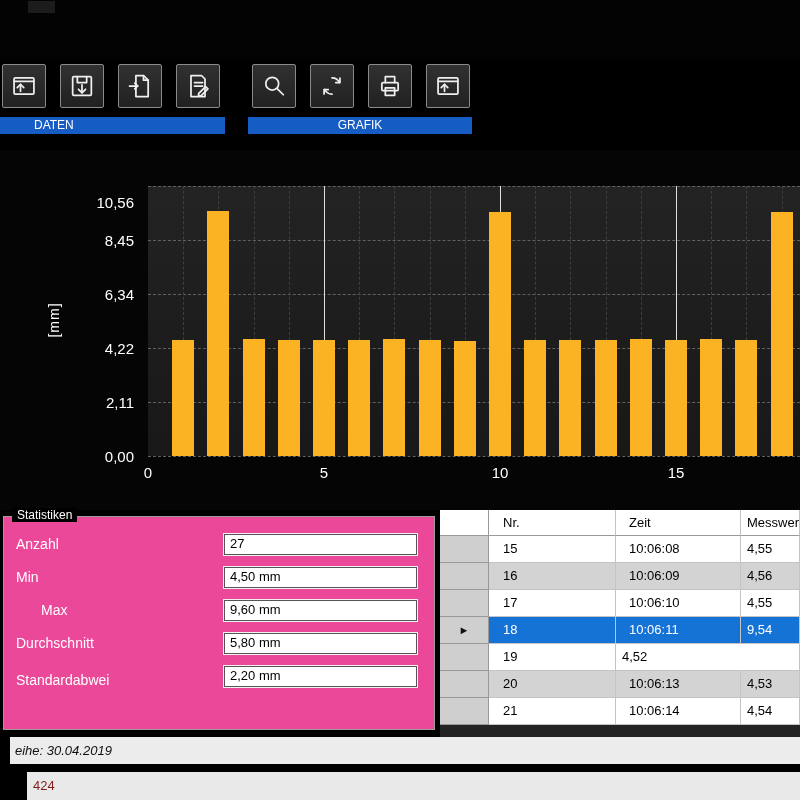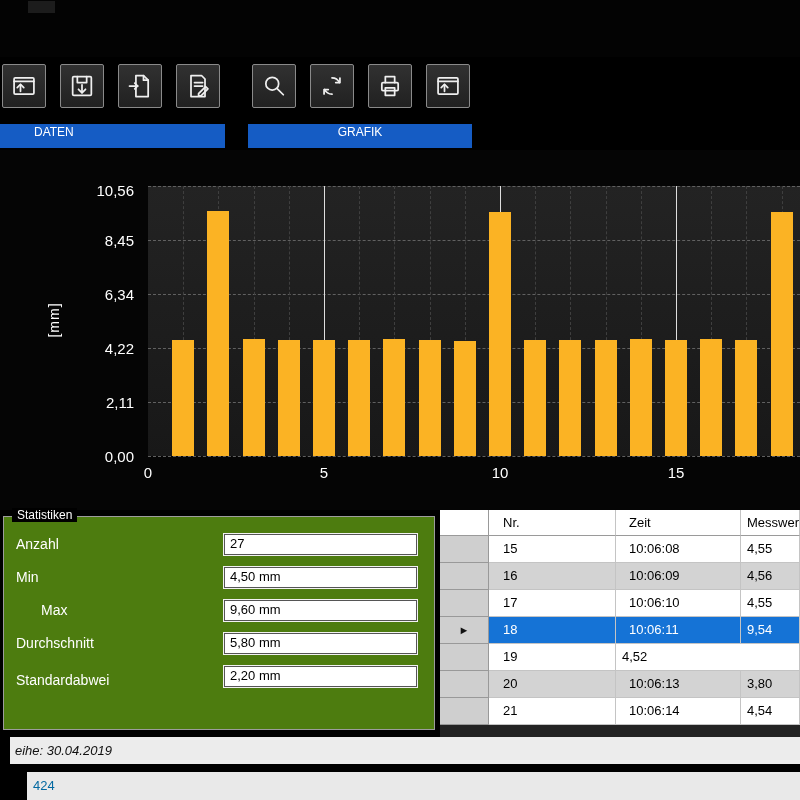--- a/index.html
+++ b/index.html
@@ -12,21 +12,21 @@
   .mini { position:absolute; left:28px; top:1px; width:27px; height:12px; background:#1c1c1c; }
 
   
   .btn-row { position:absolute; top:64px; display:flex; gap:14px; }
   #btns-daten { left:2px; }
   #btns-grafik { left:252px; }
   .tool-btn { width:44px; height:44px; background:linear-gradient(#313131,#212121);
               border:1px solid #8a8a8a; border-radius:2px; display:flex;
               align-items:center; justify-content:center; cursor:pointer; }
   .icon-wrap { display:flex; }
-  .group-label { position:absolute; top:124px; height:24px; background:#155cc4;
+  .group-label { position:absolute; top:117px; height:17px; background:#155cc4;
                  color:#fff; font-size:12px; line-height:17px; }
   #label-daten { left:0; width:225px; padding-left:34px; }
   #label-grafik { left:248px; width:224px; text-align:center; }
 
   
   .chart-area { position:absolute; left:0; top:150px; width:800px; height:360px; background:#050505; }
   .mm-label { position:absolute; left:36px; top:162px; color:#fff; font-size:14px;
               transform:rotate(-90deg); letter-spacing:1px; }
   .yticks { position:absolute; left:84px; top:36px; width:56px; height:270px; }
   .ytick { position:absolute; right:6px; color:#fff; font-size:15px; transform:translateY(-50%); white-space:nowrap; }
@@ -34,21 +34,21 @@
           background:linear-gradient(180deg,#232323,#181818); }
   .hline { position:absolute; left:0; width:100%; height:0; border-top:1px dashed #616161; }
   .vminor { position:absolute; top:0; height:100%; width:0; border-left:1px dashed #3f3f3f; }
   .vmajor { position:absolute; top:0; height:100%; width:0; border-left:1px solid #dedede; }
   .bar { position:absolute; bottom:0; width:22px; }
   .xticks { position:absolute; left:148px; top:314px; width:652px; height:22px; }
   .xtick { position:absolute; color:#fff; font-size:15px; transform:translateX(-50%); }
 
   
   .stats { position:absolute; left:3px; top:516px; width:432px; height:214px;
-           border:1px solid #9c9c9c; background:#4d7c0f; }
+           border:1px solid #9c9c9c; background:#ec4899; }
   .stats-title { position:absolute; top:-9px; left:8px; padding:0 5px; background:#000;
                  color:#fff; font-size:12px; }
   .stat-row { position:absolute; left:12px; right:16px; height:24px; display:flex;
               align-items:center; justify-content:space-between; }
   .stat-label { color:#fff; font-size:14px; }
   .stat-input { width:195px; height:23px; background:#fff; border:1px solid #f2f2f2;
                 box-shadow:inset 0 0 0 1px #555; color:#000; font-size:13px;
                 line-height:20px; padding-left:6px; }
 
   
@@ -70,21 +70,21 @@
   .brow.even .dcell { background:#fff; }
   .brow.odd .dcell { background:#d3d3d3; }
   .brow.selected .dcell { background:#1573d6; color:#fff; }
 
   
   .status1 { position:absolute; left:0; top:737px; width:800px; height:27px; background:#ececec; }
   .blk1 { position:absolute; left:0; top:0; width:10px; height:100%; background:#000; }
   .s1text { position:absolute; left:15px; top:0; line-height:27px; font-size:13px; color:#111;font-style:italic; }
   .status2 { position:absolute; left:0; top:772px; width:800px; height:28px; background:#e9e9e9; }
   .blk2 { position:absolute; left:0; top:0; width:27px; height:100%; background:#000; }
-  .s2text { position:absolute; left:33px; top:0; line-height:28px; font-size:13px; color:#0369a1; }
+  .s2text { position:absolute; left:33px; top:0; line-height:28px; font-size:13px; color:#7f1d1d; }
 </style>
 </head>
 <body>
 
 <div class="app">
 
   <div class="titlebar">
     <div class="mini"></div>
   </div>
 
@@ -169,21 +169,21 @@
           </span>
         </div>
       </div>
     <div class="group-label" id="label-daten">DATEN</div>
     <div class="group-label" id="label-grafik">GRAFIK</div>
   </div>
 
   <div class="chart-area">
     <div class="mm-label">[mm]</div>
     <div class="yticks" id="yticks">
-        <div class="ytick" style="top: 4px;">10,56</div>
+        <div class="ytick" style="top: 16px;">10,56</div>
         <div class="ytick" style="top: 53.9489px;">8,45</div>
         <div class="ytick" style="top: 107.898px;">6,34</div>
         <div class="ytick" style="top: 162.102px;">4,22</div>
         <div class="ytick" style="top: 216.051px;">2,11</div>
         <div class="ytick" style="top: 270px;">0,00</div>
       </div>
     <div class="plot" id="plot">
         <div class="hline" style="top: 0px;"></div>
         <div class="hline" style="top: 53.9489px;"></div>
         <div class="hline" style="top: 107.898px;"></div>
@@ -295,21 +295,21 @@
         </div>
         <div class="trow brow even">
           <div class="sel-cell"></div>
           <div class="dcell col-nr">19</div>
           <div class="dcell col-mw">4,52</div>
         </div>
         <div class="trow brow odd">
           <div class="sel-cell"></div>
           <div class="dcell col-nr">20</div>
           <div class="dcell col-zeit">10:06:13</div>
-          <div class="dcell col-mw">3,80</div>
+          <div class="dcell col-mw">4,53</div>
         </div>
         <div class="trow brow even">
           <div class="sel-cell"></div>
           <div class="dcell col-nr">21</div>
           <div class="dcell col-zeit">10:06:14</div>
           <div class="dcell col-mw">4,54</div>
         </div>
       </div>
   </div>
 

